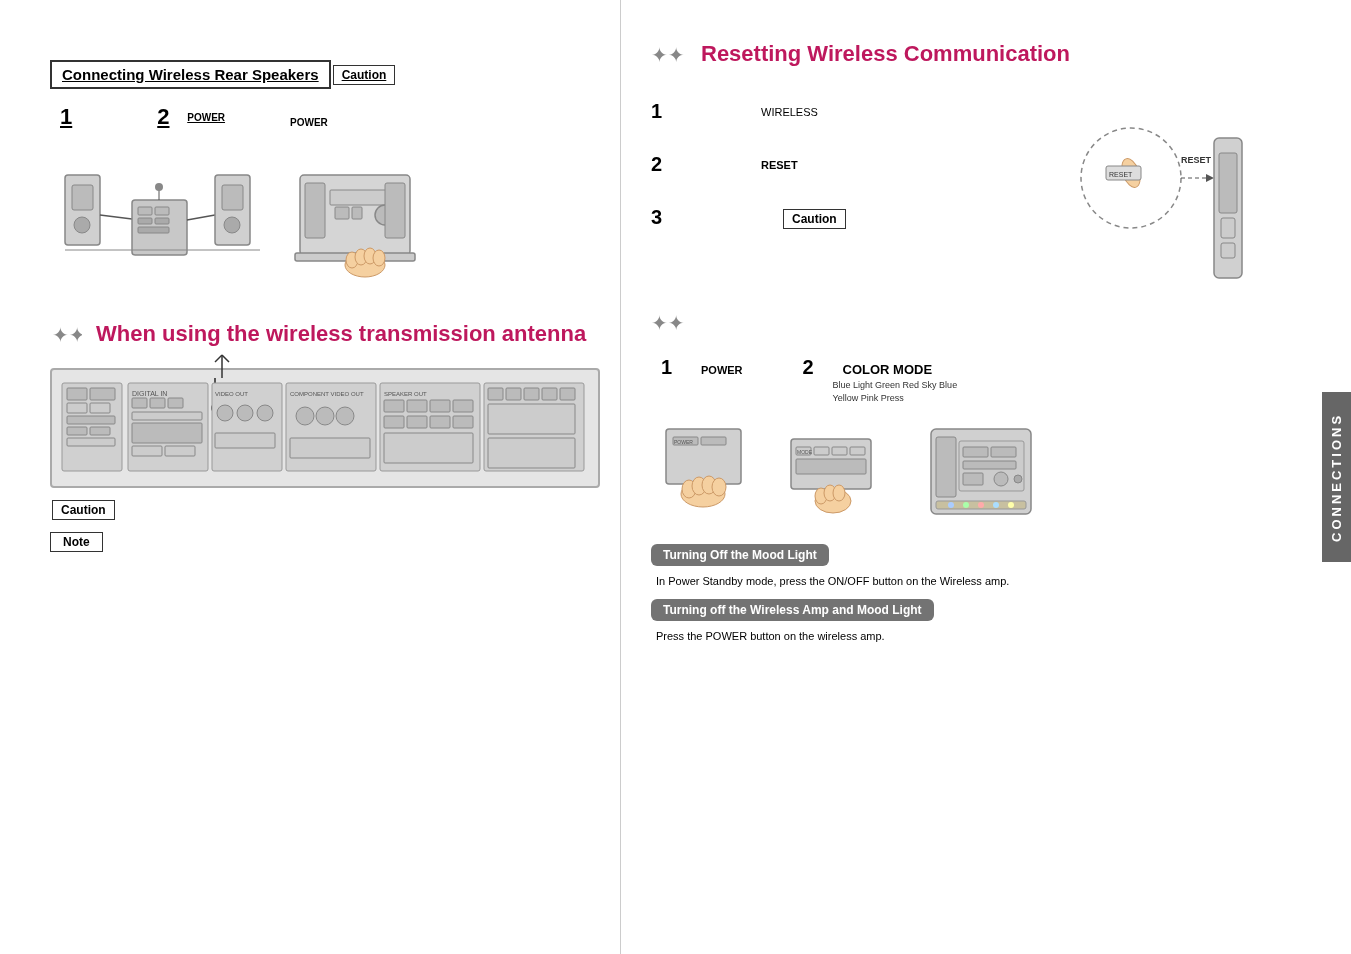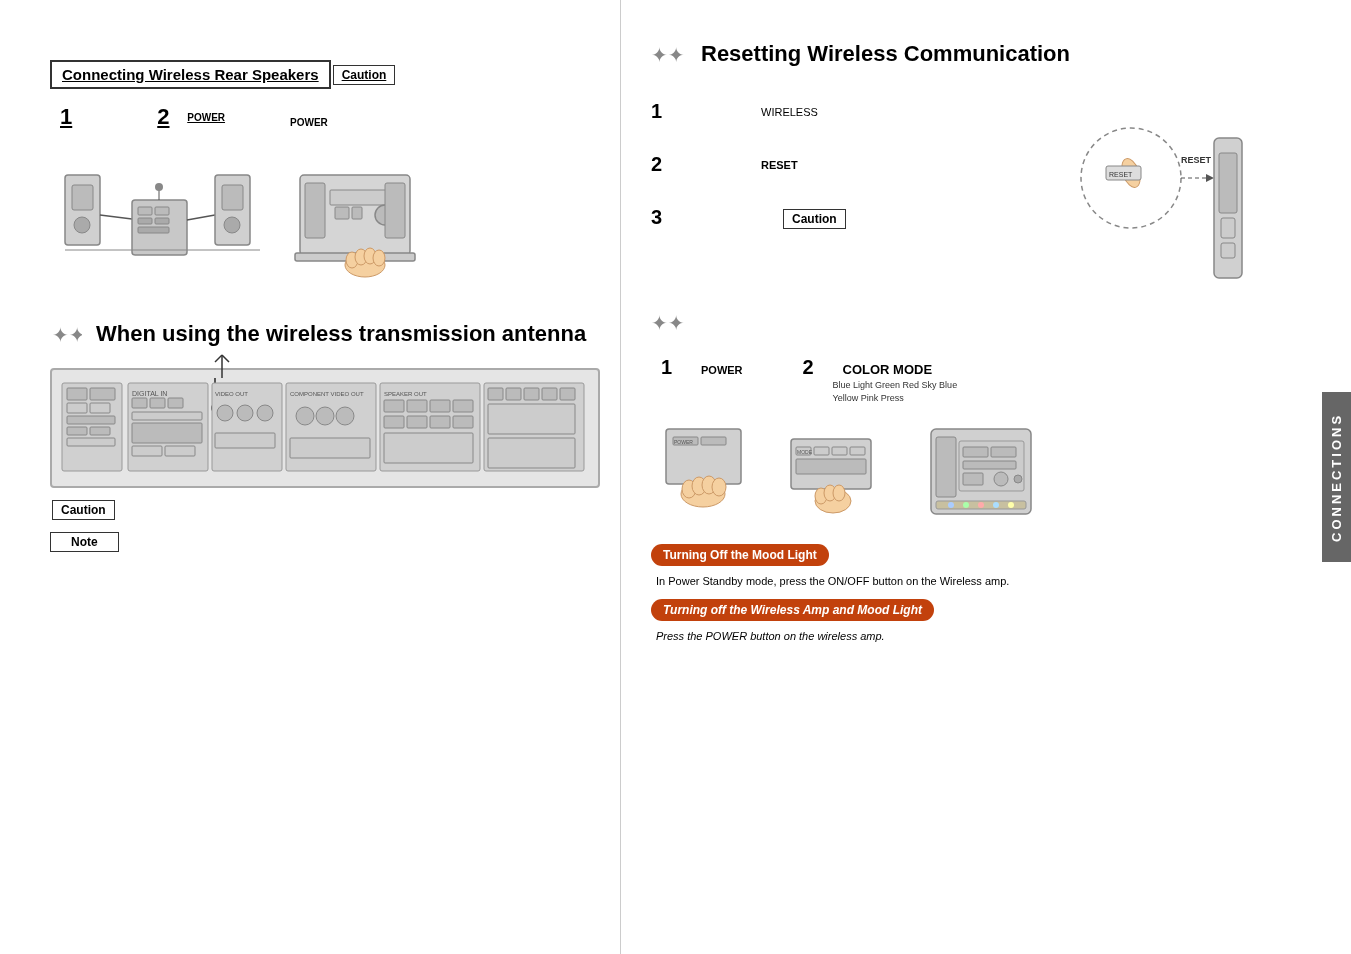--- a/index.html
+++ b/index.html
@@ -39,21 +39,21 @@
       border: 2px solid #333;
       padding: 4px 10px;
       font-weight: bold;
       font-size: 15px;
       background: #fff;
     }
 
     .section-title-large {
       font-size: 22px;
       font-weight: bold;
-      color: #000000;
+      color: #be185d;
       margin-left: 8px;
     }
 
     
     .connect-section {
       margin-bottom: 30px;
       text-decoration: underline;
     }
 
     .connect-header {
@@ -91,21 +91,21 @@
 
     
     .bottom-labels {
       display: flex;
       gap: 20px;
       margin-top: 10px;
     }
 
     .note-badge {
       border: 1.5px solid #333;
-      padding: 2px 20px;
+      padding: 2px 12px;
       font-size: 12px;
       font-weight: bold;
       background: #fff;
     }
 
     
     .reset-section {
       margin-bottom: 40px;
     }
 
@@ -131,26 +131,26 @@
       margin-top: 15px;
       align-items: flex-end;
     }
 
     
     .info-box {
       margin-top: 15px;
     }
 
     .info-box-header {
-      background: #c2410c;
+      background: #737373;
       color: #fff;
       padding: 4px 12px;
       font-weight: bold;
       font-size: 12px;
-      border-radius: 11px;
+      border-radius: 6px;
       display: inline-block;
     }
 
     .info-box-text {
       font-size: 11px;
       margin-top: 9px;
       margin-left: 5px;
     }
 
     
@@ -500,21 +500,21 @@
             <circle cx="90" cy="86" r="3" fill="#ffffaa"></circle>
           </svg>
         </div>
       </div>
 
       <div class="info-box">
         <div class="info-box-header">Turning Off the Mood Light</div>
         <div class="info-box-text">In Power Standby mode, press the ON/OFF button on the Wireless amp.</div>
       </div>
 
-      <div class="info-box" style="margin-top:12px;font-style:italic;">
+      <div class="info-box" style="margin-top:12px;">
         <div class="info-box-header">Turning off the Wireless Amp and Mood Light</div>
         <div class="info-box-text">Press the POWER button on the wireless amp.</div>
       </div>
 
     </div>
 
   </div>
 
   <div style="position:absolute; right:0; top:50%; transform:translateY(-50%); background:#666; color:#fff; writing-mode:vertical-lr; text-orientation:mixed; transform:translateY(-50%) rotate(180deg); padding:18px 7px; font-size:13px; font-weight:bold; letter-spacing:3px; display:flex; align-items:center; justify-content:center; height:170px;">
     <span>CONNECTIONS</span>

